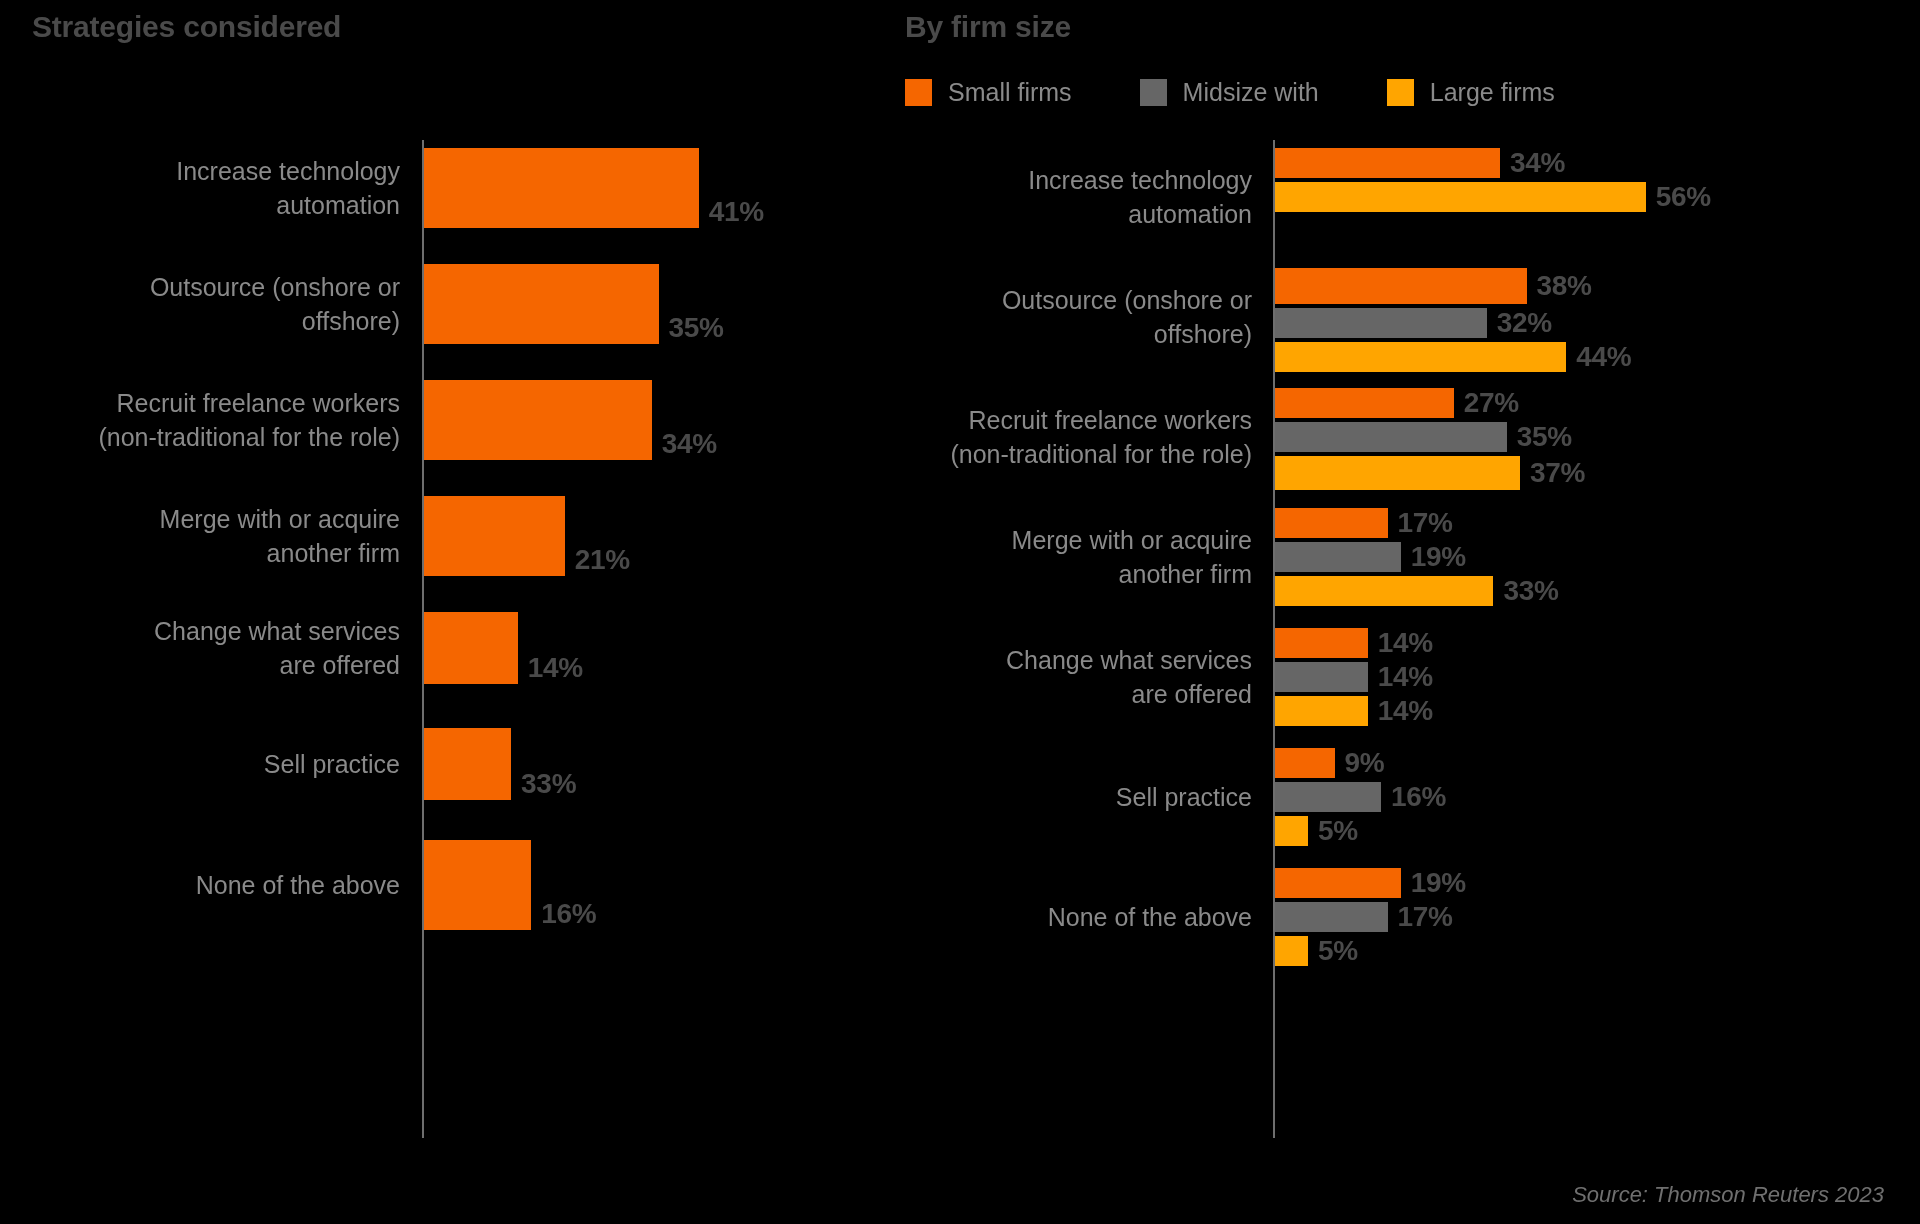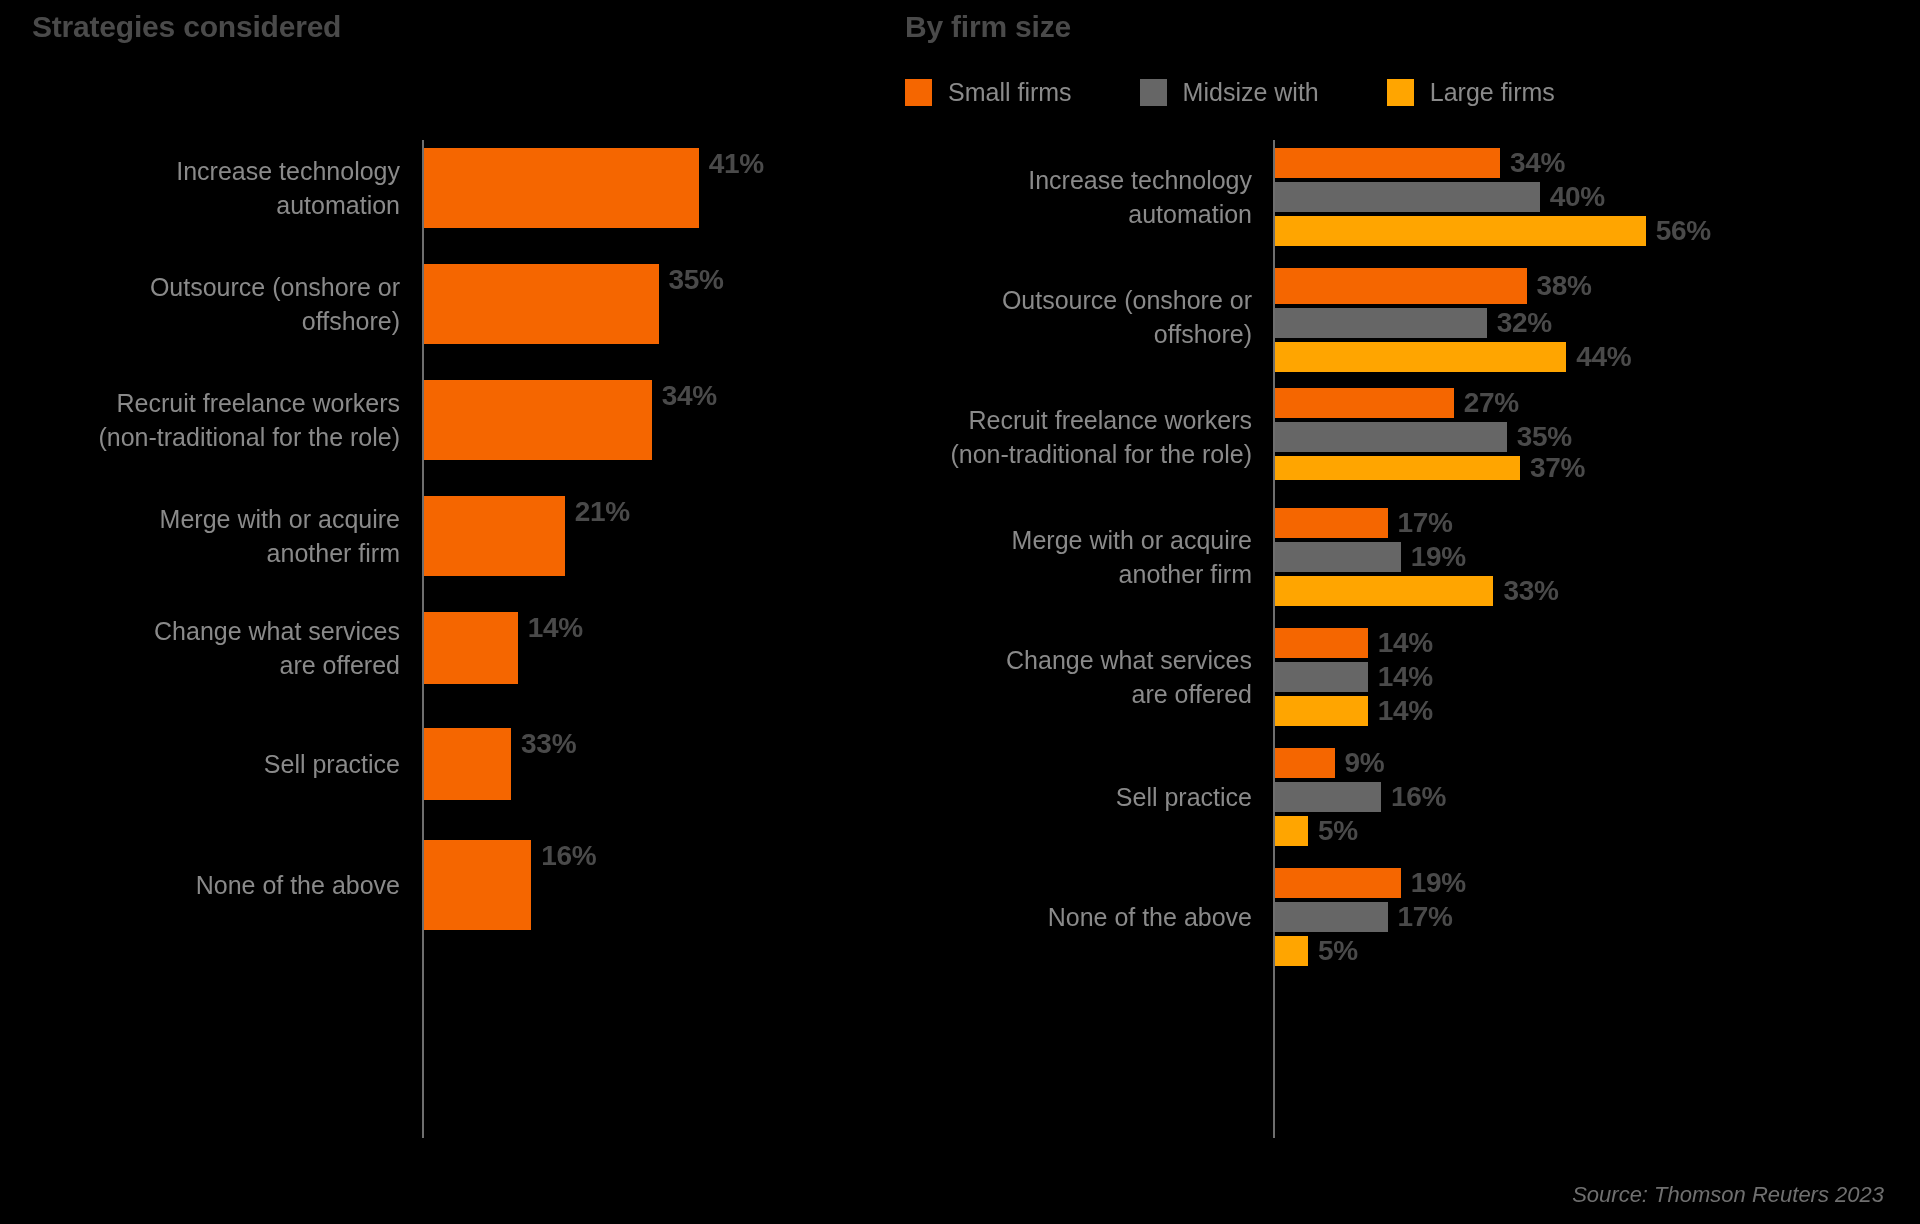--- a/index.html
+++ b/index.html
@@ -57,21 +57,21 @@
   }
   #panel-left .cat-label{left:0;width:400px;}
   #panel-right .cat-label{left:0;width:352px;}
 
   .bars{position:absolute;}
   #panel-left .bars{left:424px;}
   #panel-right .bars{left:375px;}
 
   .barrow{display:flex;align-items:center;}
   .bar{height:100%;display:block;}
-  .barwrap{display:flex;align-items:flex-start;}
+  .barwrap{display:flex;align-items:flex-end;}
   .val{
     font-size:28px;font-weight:bold;color:#4a4a4a;
     margin-left:10px;white-space:nowrap;letter-spacing:-0.3px;
   }
 
   
   #source{
     position:absolute;right:36px;bottom:16px;
     font-size:22px;font-style:italic;color:#6f6f6f;
     white-space:nowrap;
@@ -166,24 +166,20 @@
     <div class="axis-line"></div>
     <div id="right-groups">
         <div class="group" style="top: 8px; height: 98px;">
           <div class="cat-label" style="top: 50%; transform: translateY(-50%);">Increase technology
 automation</div>
           <div class="bars" style="top: 0px;">
             <div class="barrow" style="height: 30px; margin-bottom: 4px;">
               <span class="bar" style="background: rgb(245, 102, 0); width: 225.08px;"></span>
               <span class="val">34%</span>
             </div>
-            <div class="barrow" style="height: 30px; margin-bottom: 4px;">
-              <span class="bar" style="background: rgb(102, 102, 102); width: 264.8px;"></span>
-              <span class="val">40%</span>
-            </div>
             <div class="barrow" style="height: 30px; margin-bottom: 13px;">
               <span class="bar" style="background: rgb(255, 165, 0); width: 370.72px;"></span>
               <span class="val">56%</span>
             </div>
           </div>
         </div>
         <div class="group" style="top: 128px; height: 98px;">
           <div class="cat-label" style="top: 50%; transform: translateY(-50%);">Outsource (onshore or
 offshore)</div>
           <div class="bars" style="top: 0px;">
@@ -206,21 +202,21 @@
 (non-traditional for the role)</div>
           <div class="bars" style="top: 0px;">
             <div class="barrow" style="height: 30px; margin-bottom: 4px;">
               <span class="bar" style="background: rgb(245, 102, 0); width: 178.74px;"></span>
               <span class="val">27%</span>
             </div>
             <div class="barrow" style="height: 30px; margin-bottom: 4px;">
               <span class="bar" style="background: rgb(102, 102, 102); width: 231.7px;"></span>
               <span class="val">35%</span>
             </div>
-            <div class="barrow" style="height: 24px; margin-bottom: 0px;">
+            <div class="barrow" style="height: 34px; margin-bottom: 0px;">
               <span class="bar" style="background: rgb(255, 165, 0); width: 244.94px;"></span>
               <span class="val">37%</span>
             </div>
           </div>
         </div>
         <div class="group" style="top: 368px; height: 98px;">
           <div class="cat-label" style="top: 50%; transform: translateY(-50%);">Merge with or acquire
 another firm</div>
           <div class="bars" style="top: 0px;">
             <div class="barrow" style="height: 30px; margin-bottom: 4px;">

